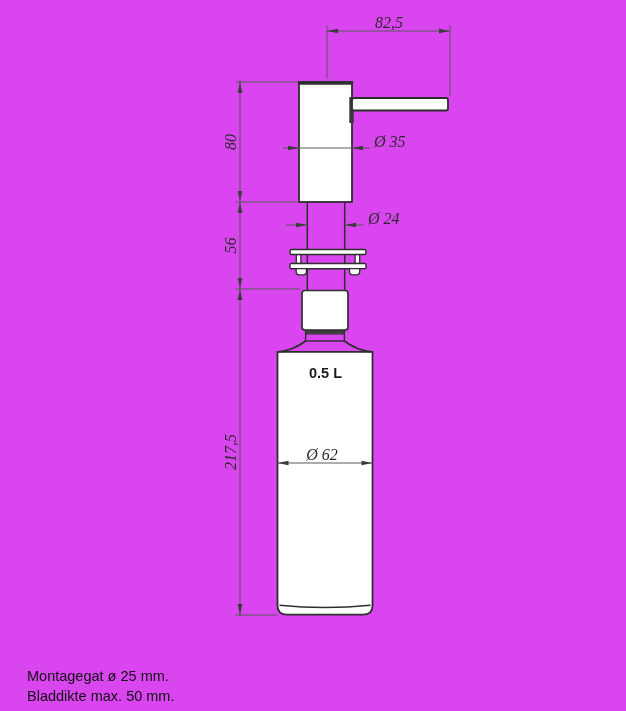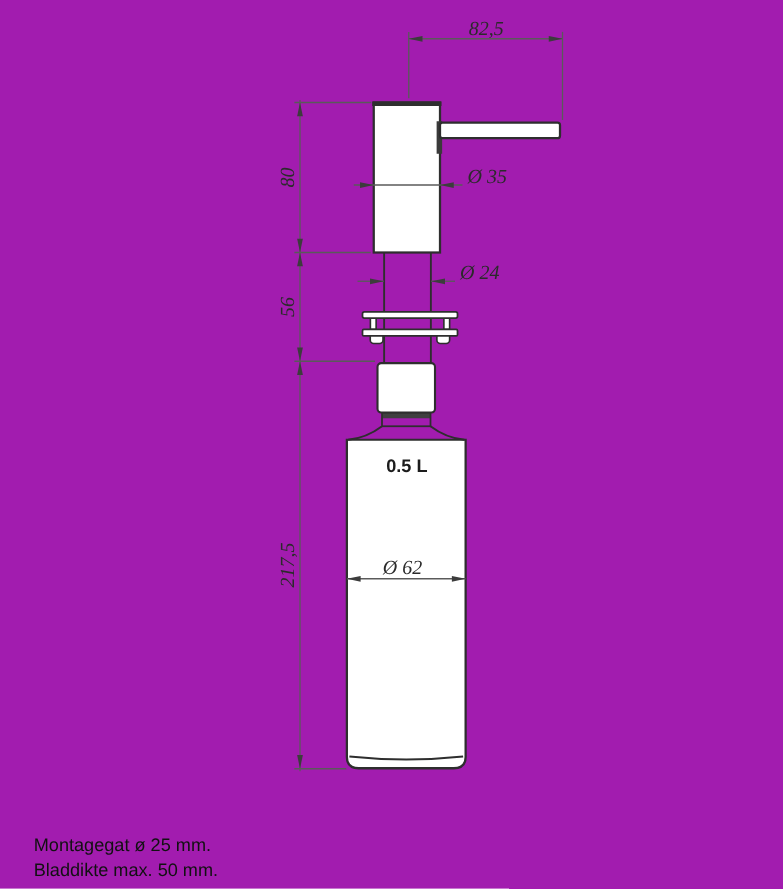--- a/index.html
+++ b/index.html
@@ -7,21 +7,21 @@
     padding: 0;
     background: #ffffff;
     width: 626px;
     height: 711px;
     font-family: "Liberation Sans", sans-serif;
   }
   .canvas {
     position: relative;
     width: 626px;
     height: 711px;
-    background: #a21caf;
+    background: #d946ef;
     overflow: hidden;
   }
   svg { display: block; }
   .outline {
     stroke: #2e2e2e;
     fill: none;
   }
   .whitefill { fill: #ffffff; }
   .dimline {
     stroke: #5a5a5a;

